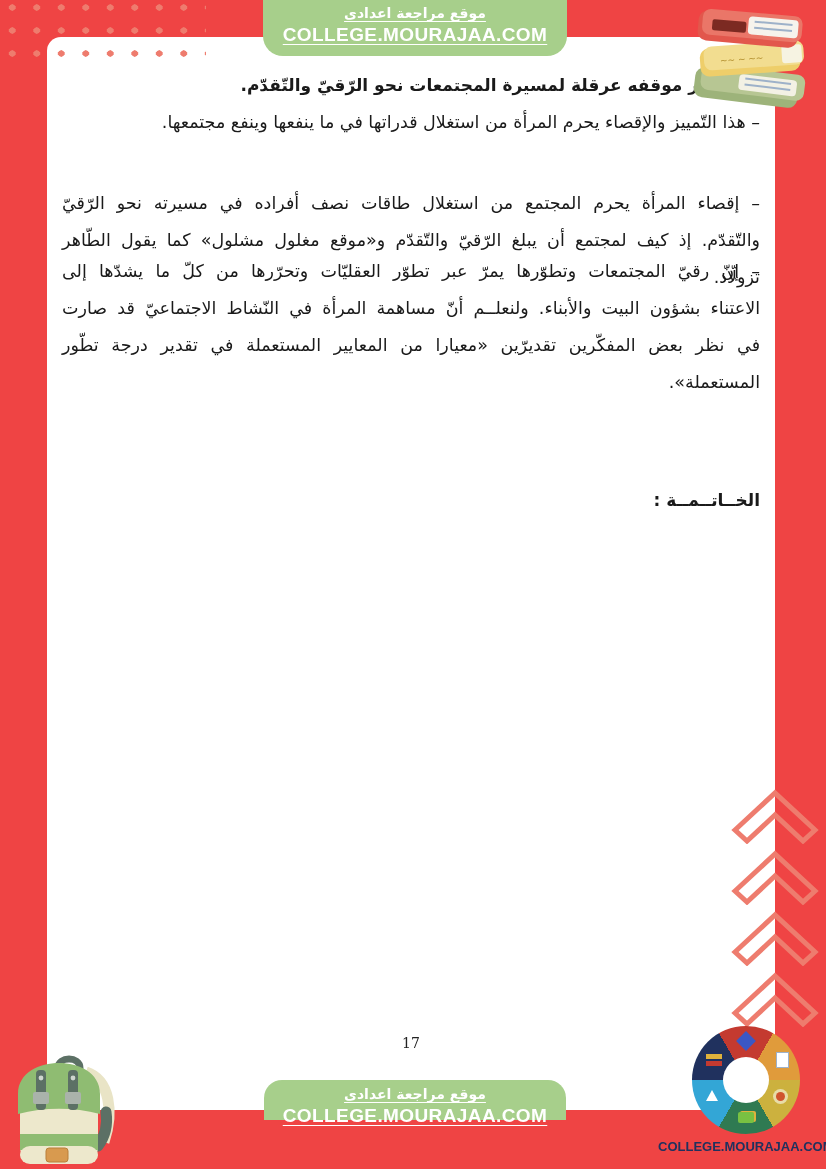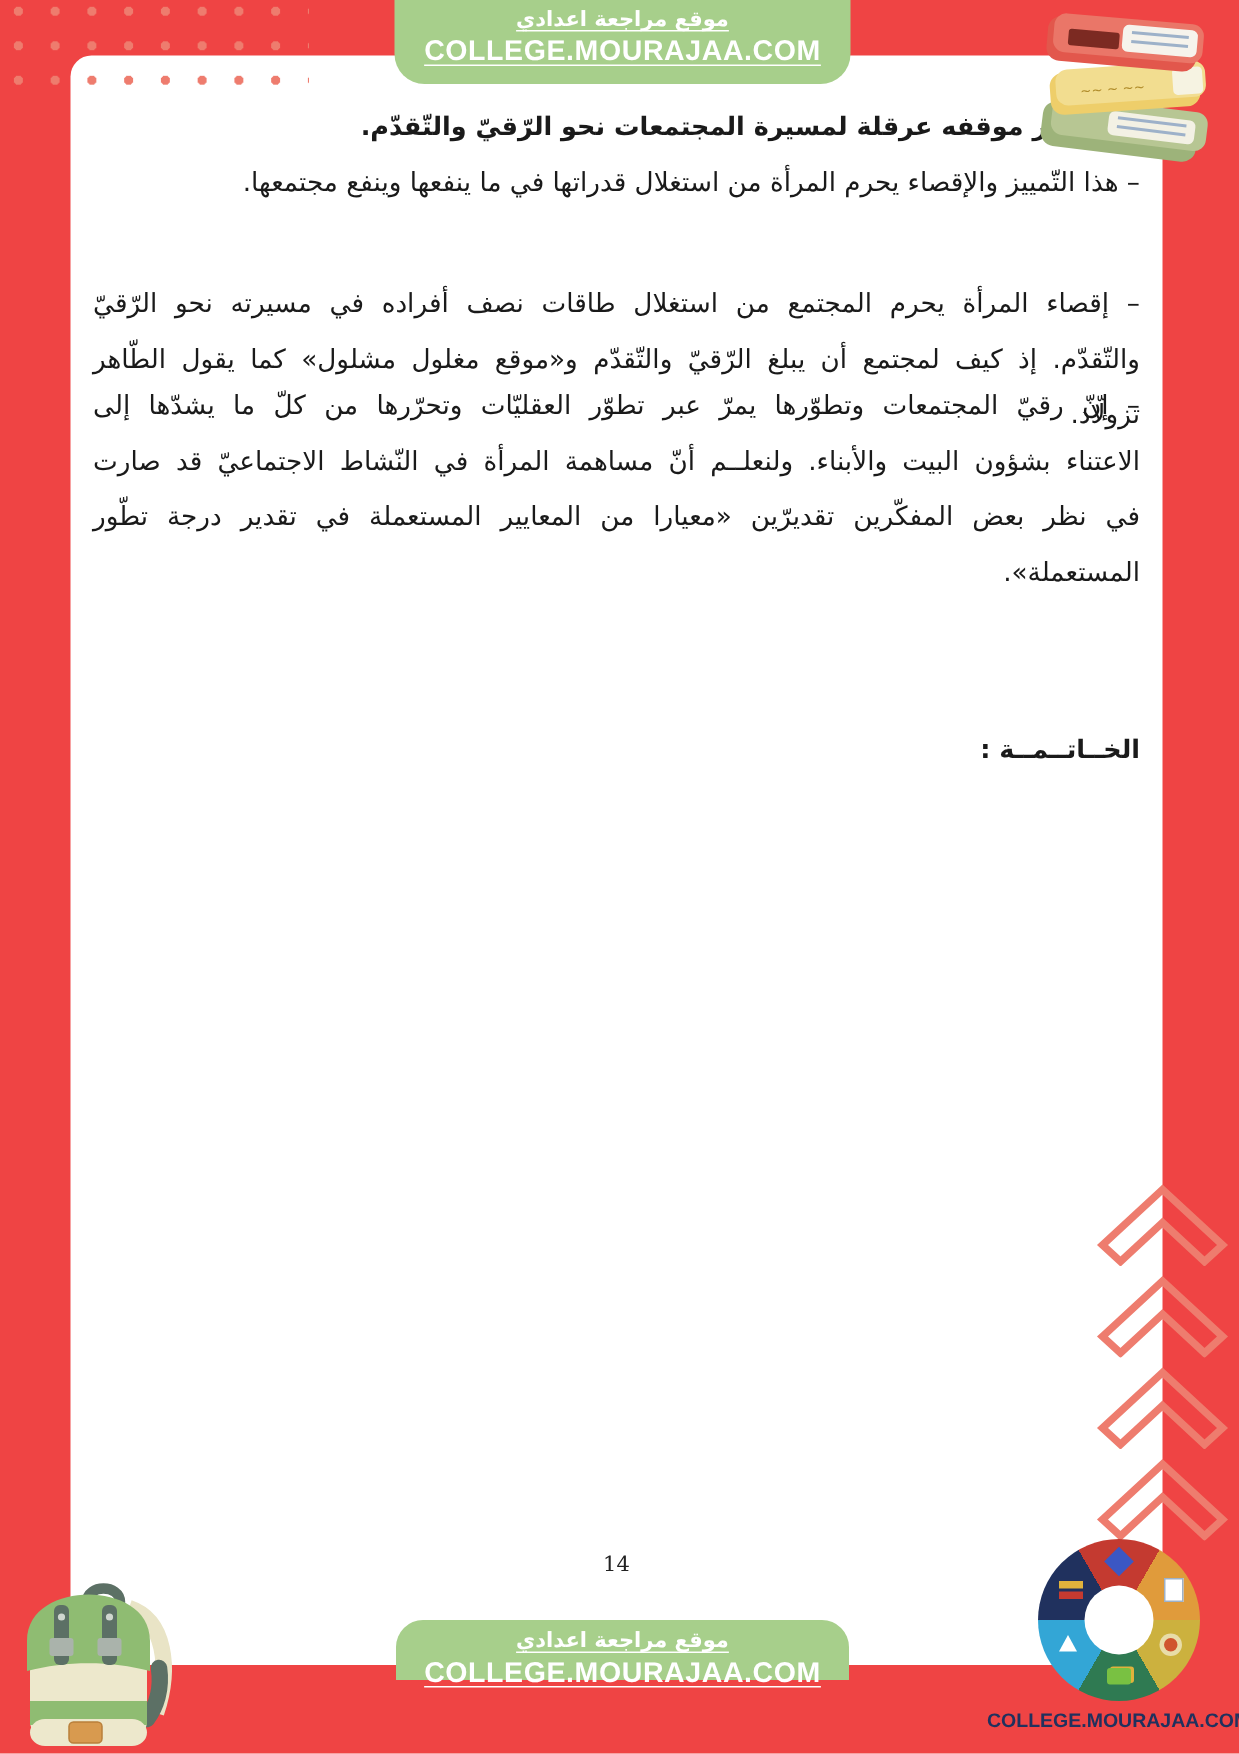--- a/index.html
+++ b/index.html
@@ -112,21 +112,21 @@
 
   <div class="abs doc" id="p3">
     <div class="j">– إنّ رقيّ المجتمعات وتطوّرها يمرّ عبر تطوّر العقليّات وتحرّرها من كلّ ما يشدّها إلى</div>
     <div class="j">الاعتناء بشؤون البيت والأبناء. ولنعلــم أنّ مساهمة المرأة في النّشاط الاجتماعيّ قد صارت</div>
     <div class="j">في نظر بعض المفكّرين تقديرّين «معيارا من المعايير المستعملة في تقدير درجة تطّور</div>
     <div class="r">المستعملة».</div>
   </div>
 
   <div class="abs doc bold" id="h2">الخــاتــمــة :</div>
 
-  <div class="abs pagenum">14</div>
+  <div class="abs pagenum">17</div>
 
   <div class="abs chevrons">
     <svg style="top:0" width="94" height="58" viewBox="0 0 94 58">
         <polygon points="7,44 47,7 87,44 75,55 47,29 19,55" fill="none" stroke="#ee7c6e" stroke-width="5"></polygon>
       </svg>
     <svg style="top:61px" width="94" height="58" viewBox="0 0 94 58">
         <polygon points="7,44 47,7 87,44 75,55 47,29 19,55" fill="none" stroke="#ee7c6e" stroke-width="5"></polygon>
       </svg>
     <svg style="top:122px" width="94" height="58" viewBox="0 0 94 58">
         <polygon points="7,44 47,7 87,44 75,55 47,29 19,55" fill="none" stroke="#ee7c6e" stroke-width="5"></polygon>

